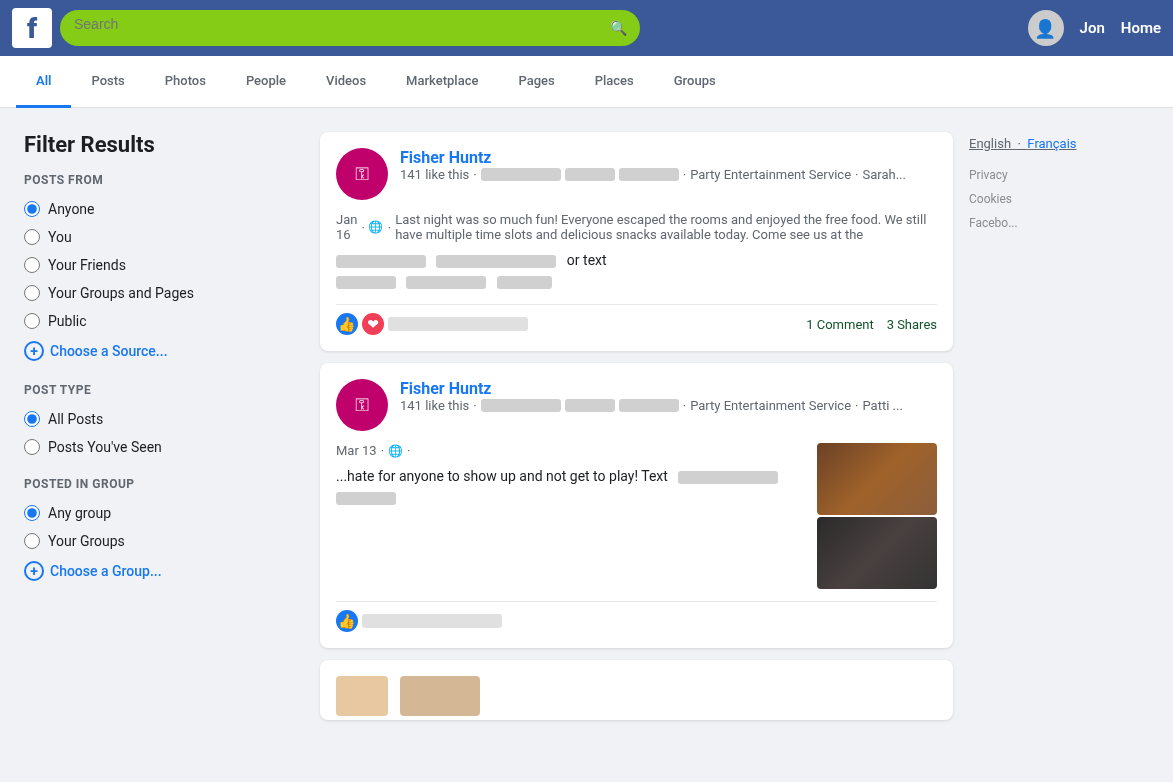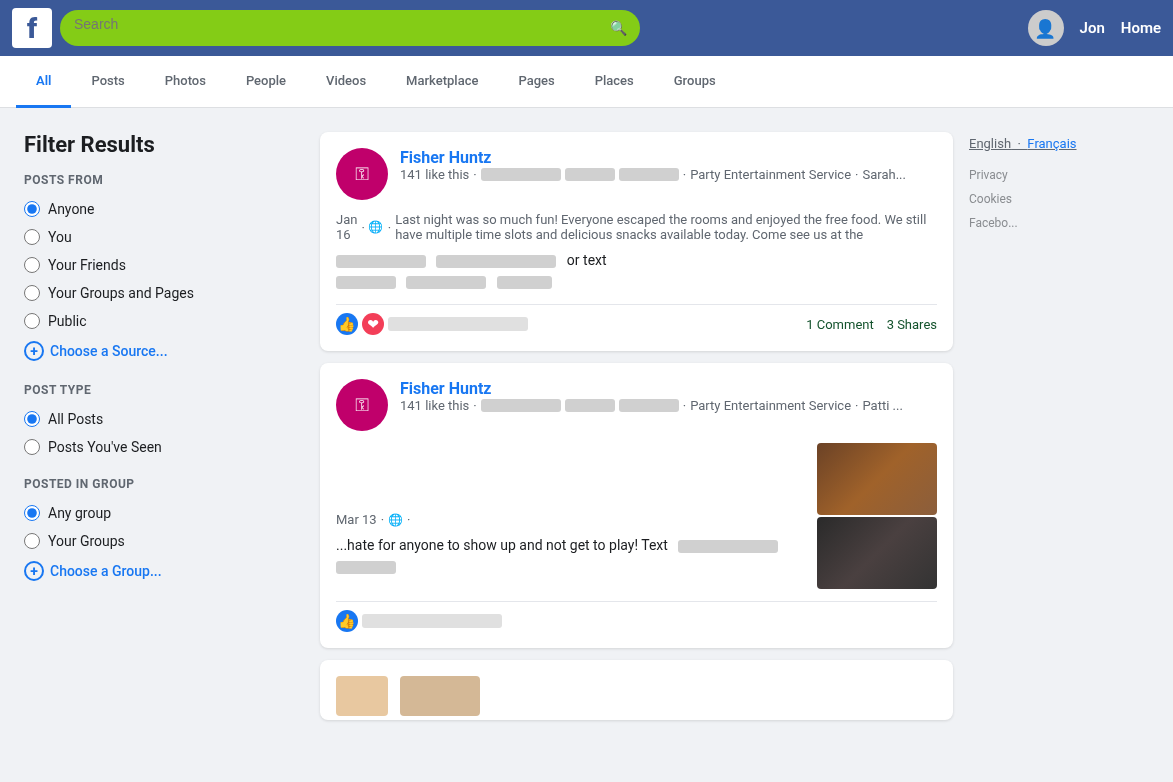--- a/index.html
+++ b/index.html
@@ -285,21 +285,20 @@
     .post-stats {
       color: #14532d;
       font-size: 13px;
     }
 
     
     .post-content-with-image {
       display: flex;
       gap: 12px;
       margin-bottom: 12px;
-      align-items: flex-end;
     }
     .post-text-col {
       flex: 1;
     }
     .post-image-col {
       width: 120px;
       flex-shrink: 0;
       display: flex;
       flex-direction: column;
       gap: 2px;

